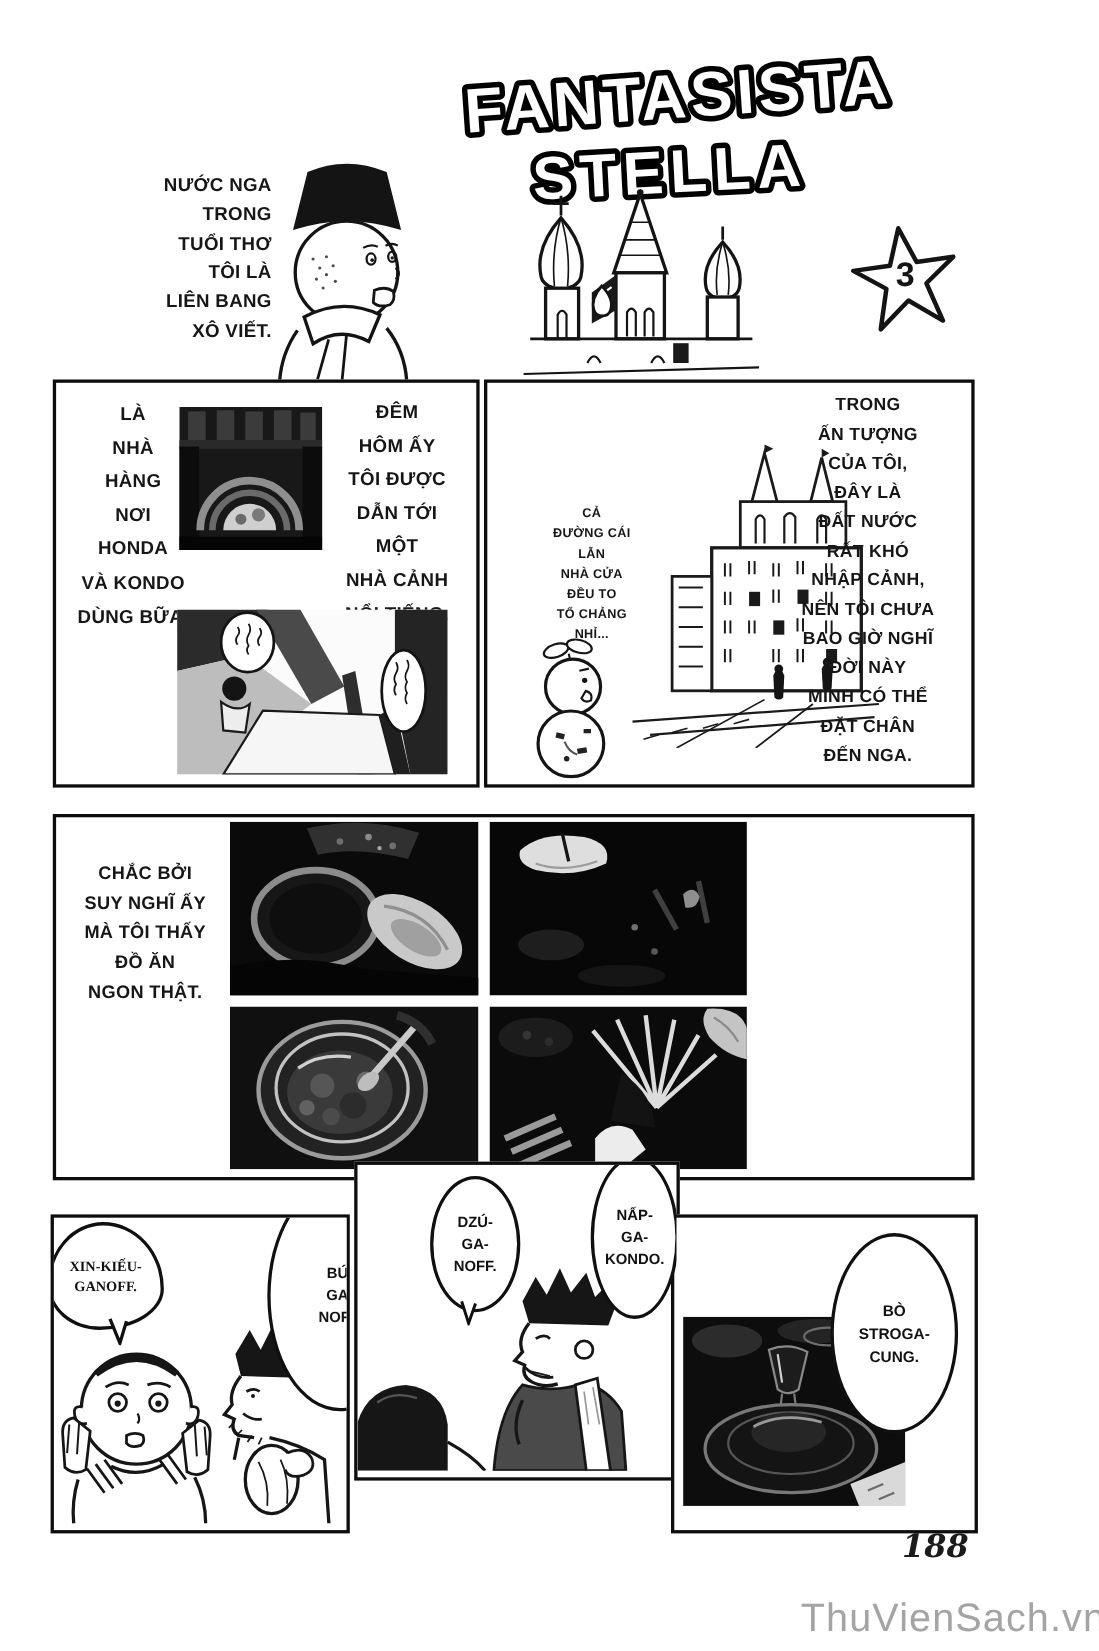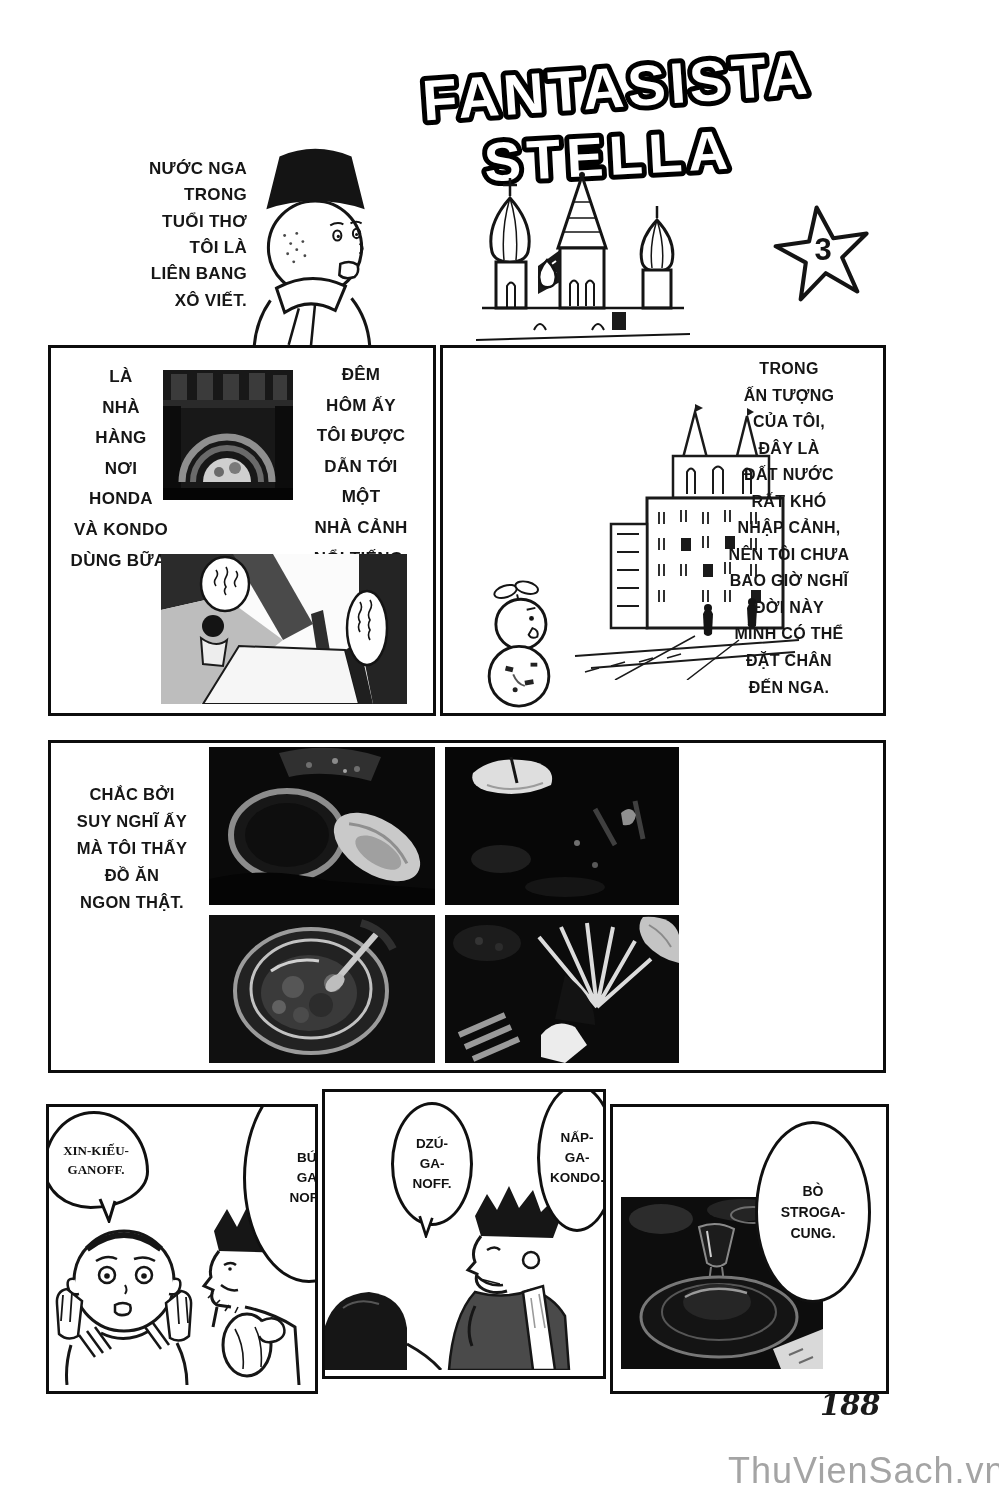--- a/index.html
+++ b/index.html
@@ -43,21 +43,21 @@
   #panel-food{left:48px;top:740px;width:832px;height:327px;}
   #cap-food-left{left:2px;top:38px;width:158px;font-size:16.5px;line-height:1.64;}
   #food-grid{position:absolute;left:158px;top:4px;width:470px;height:318px;}
   #food-tl{left:0;top:0;width:226px;height:158px;}
   #food-tr{left:236px;top:0;width:234px;height:158px;}
   #food-bl{left:0;top:168px;width:226px;height:148px;}
   #food-br{left:236px;top:168px;width:234px;height:148px;}
   #cap-food-right{left:644px;top:40px;width:184px;font-size:16.5px;line-height:1.62;}
   
   #panel-s1{left:46px;top:1104px;width:266px;height:284px;}
-  #panel-s2{left:322px;top:1089px;width:278px;height:284px;}
+  #panel-s2{left:322px;top:1056px;width:278px;height:284px;padding-left:12px;}
   #panel-s3{left:610px;top:1104px;width:273px;height:284px;}
   #chars-1{left:0;top:86px;width:260px;height:192px;}
   #chars-2{left:0;top:82px;width:272px;height:196px;}
   #bubble-xin{left:-6px;top:4px;width:100px;height:92px;font-size:13px;
               border-radius:48% 52% 55% 45%/58% 62% 38% 42%;font-family:Liberation Serif, serif;}
   #tail-xin{left:48px;top:90px;width:20px;height:26px;}
   #bubble-bu{left:194px;top:-34px;width:126px;height:204px;}
   #bubble-dzu{left:66px;top:10px;width:76px;height:118px;}
   #tail-dzu{left:92px;top:122px;width:18px;height:24px;}
   #bubble-nap{left:212px;top:-8px;width:74px;height:142px;}
@@ -230,20 +230,27 @@
         <rect x="196" y="186" width="10" height="13" fill="#1a1a1a"></rect>
         <path d="M20 252 L244 236 M36 264 L240 248" fill="none" stroke="#1a1a1a" stroke-width="2"></path>
         <path d="M60 276 L140 232 M132 276 L184 236" fill="none" stroke="#1a1a1a" stroke-width="1.5"></path>
         <path d="M30 268 l14 -4 M56 262 l14 -4 M84 258 l14 -4 M112 254 l14 -4" stroke="#1a1a1a" stroke-width="1.5"></path>
         <path d="M148 210 q5 -12 10 0 l-1 20 q-4 4 -8 0 Z" fill="#141414"></path>
         <circle cx="153" cy="204" r="4" fill="#141414"></circle>
         <path d="M192 204 q5 -11 10 0 l-1 18 q-4 4 -8 0 Z" fill="#141414"></path>
         <circle cx="197" cy="198" r="4" fill="#141414"></circle>
       </svg>
     </div>
+    <div class="caption" id="speech-big">CẢ
+ĐƯỜNG CÁI
+LẪN
+NHÀ CỬA
+ĐỀU TO
+TỔ CHẢNG
+NHỈ...</div>
     <div class="figure" id="snowman">
       <svg viewBox="0 0 100 135">
         <g fill="#fff" stroke="#141414" stroke-width="2">
           <ellipse cx="36" cy="14" rx="12" ry="6" transform="rotate(-18 36 14)"></ellipse>
           <ellipse cx="58" cy="10" rx="12" ry="6" transform="rotate(14 58 10)"></ellipse>
         </g>
         <path d="M48 17 L50 26" stroke="#141414" stroke-width="2"></path>
         <circle cx="52" cy="48" r="26" fill="#fff" stroke="#141414" stroke-width="3"></circle>
         <circle cx="63" cy="42" r="2.5" fill="#141414"></circle>
         <path d="M58 33 l9 -2" stroke="#141414" stroke-width="2"></path>

